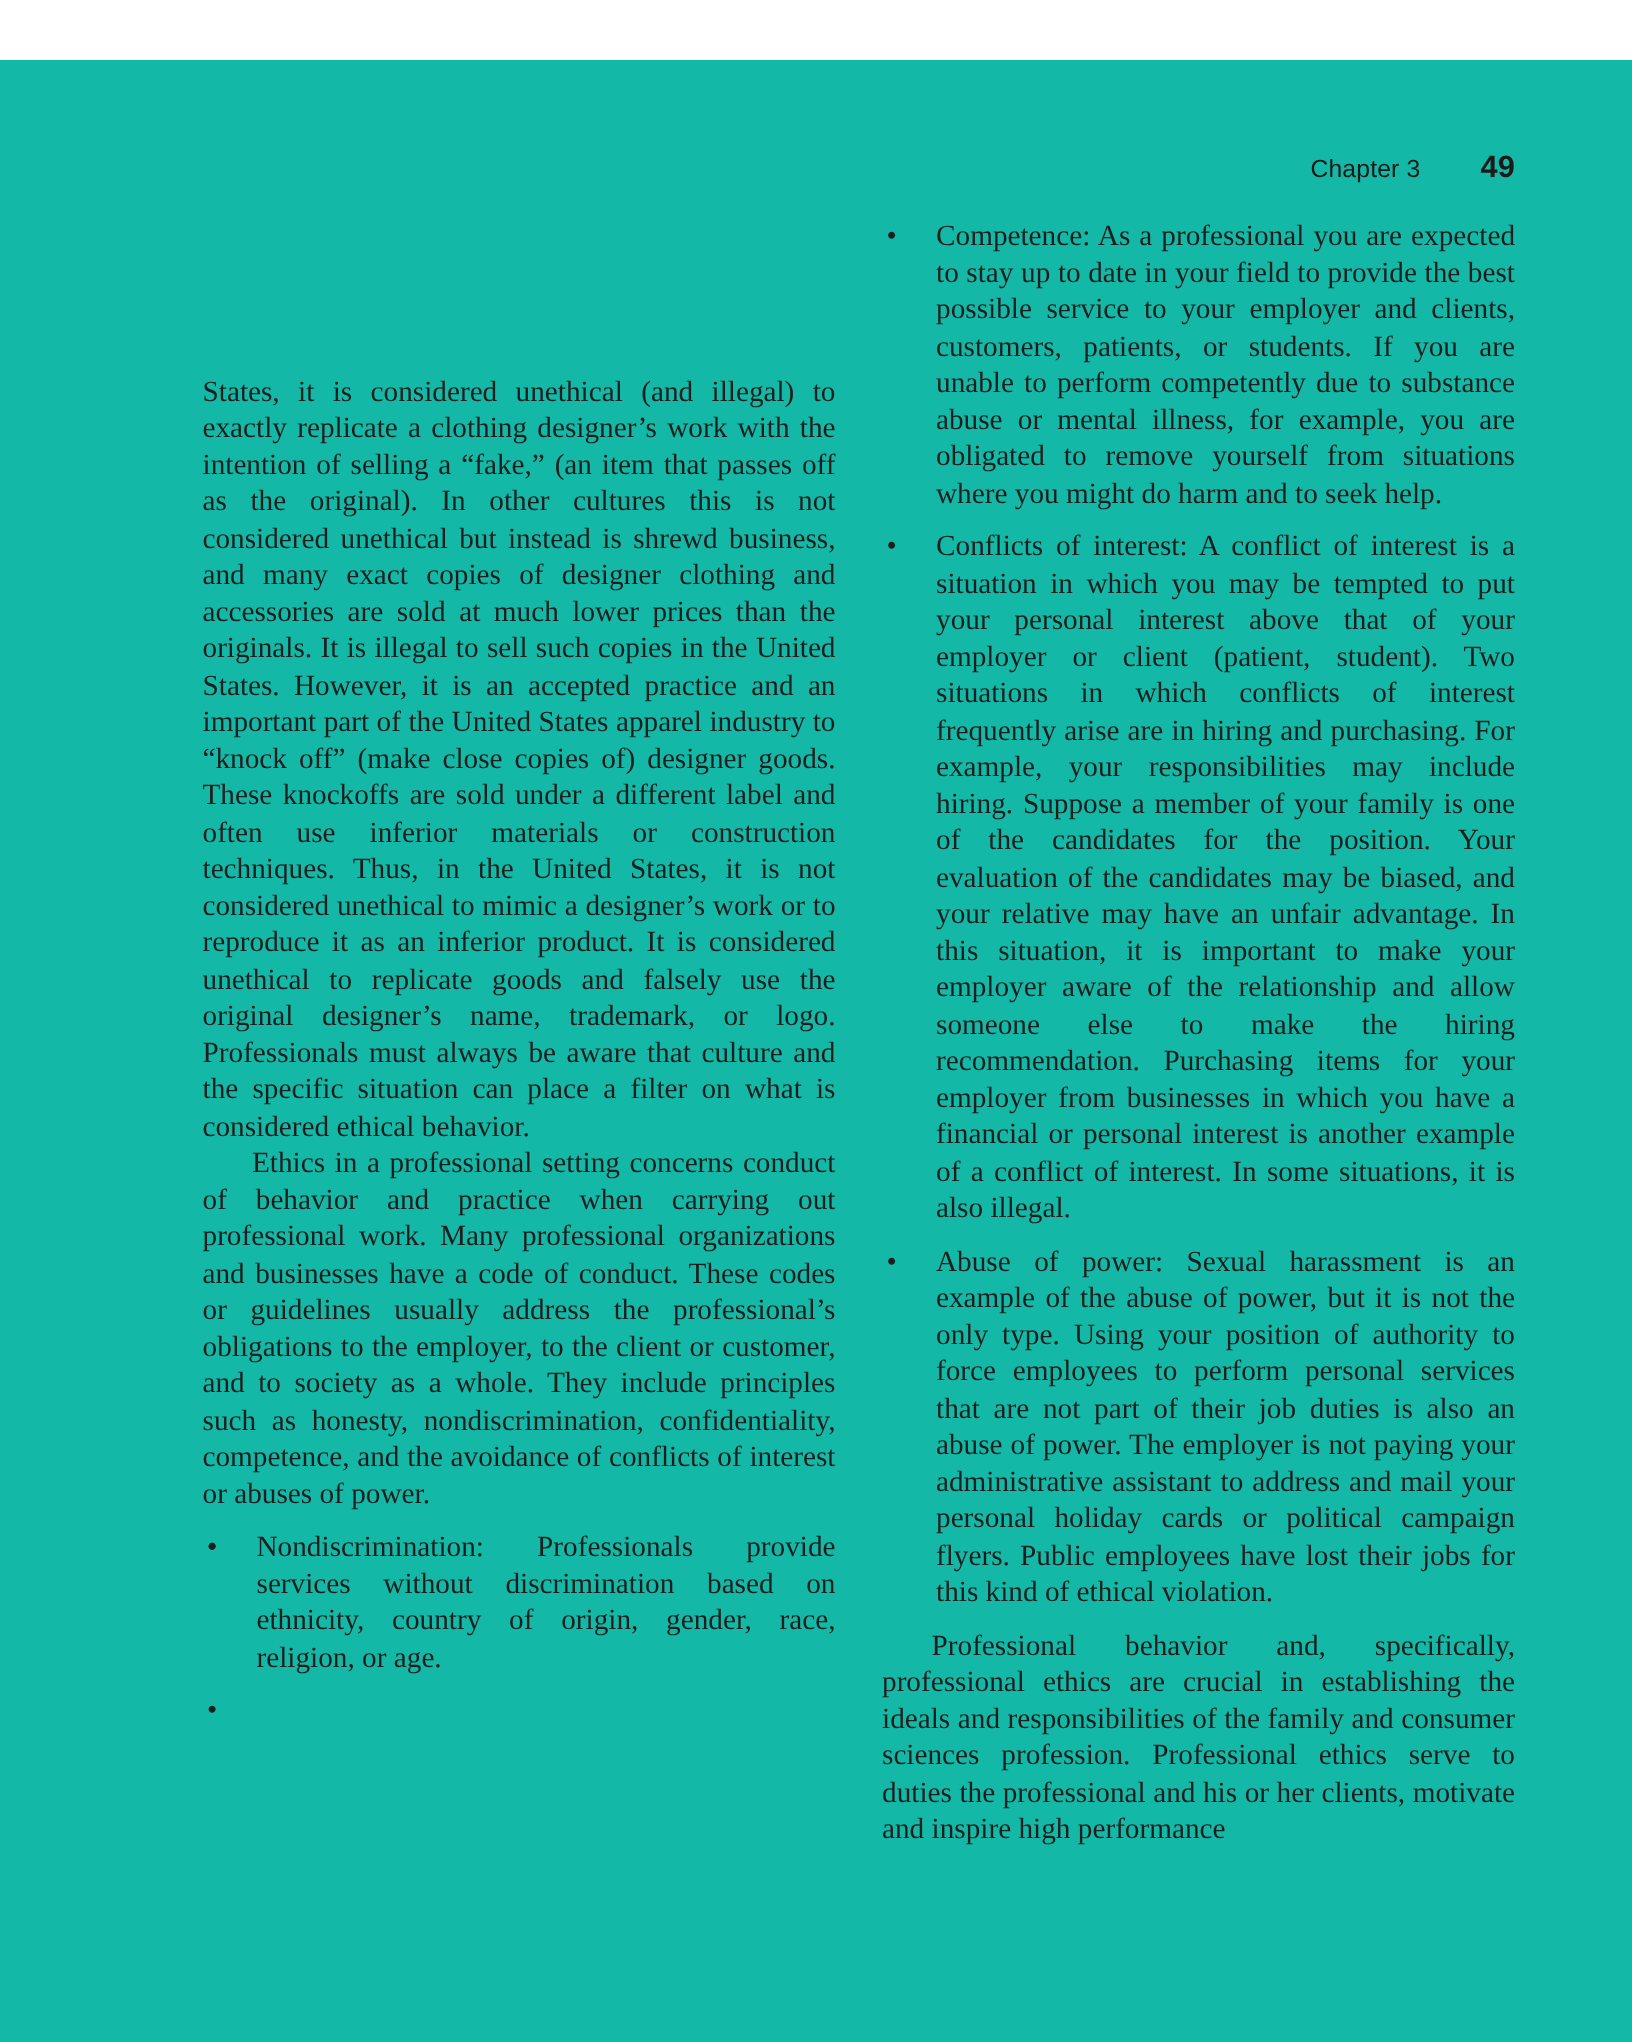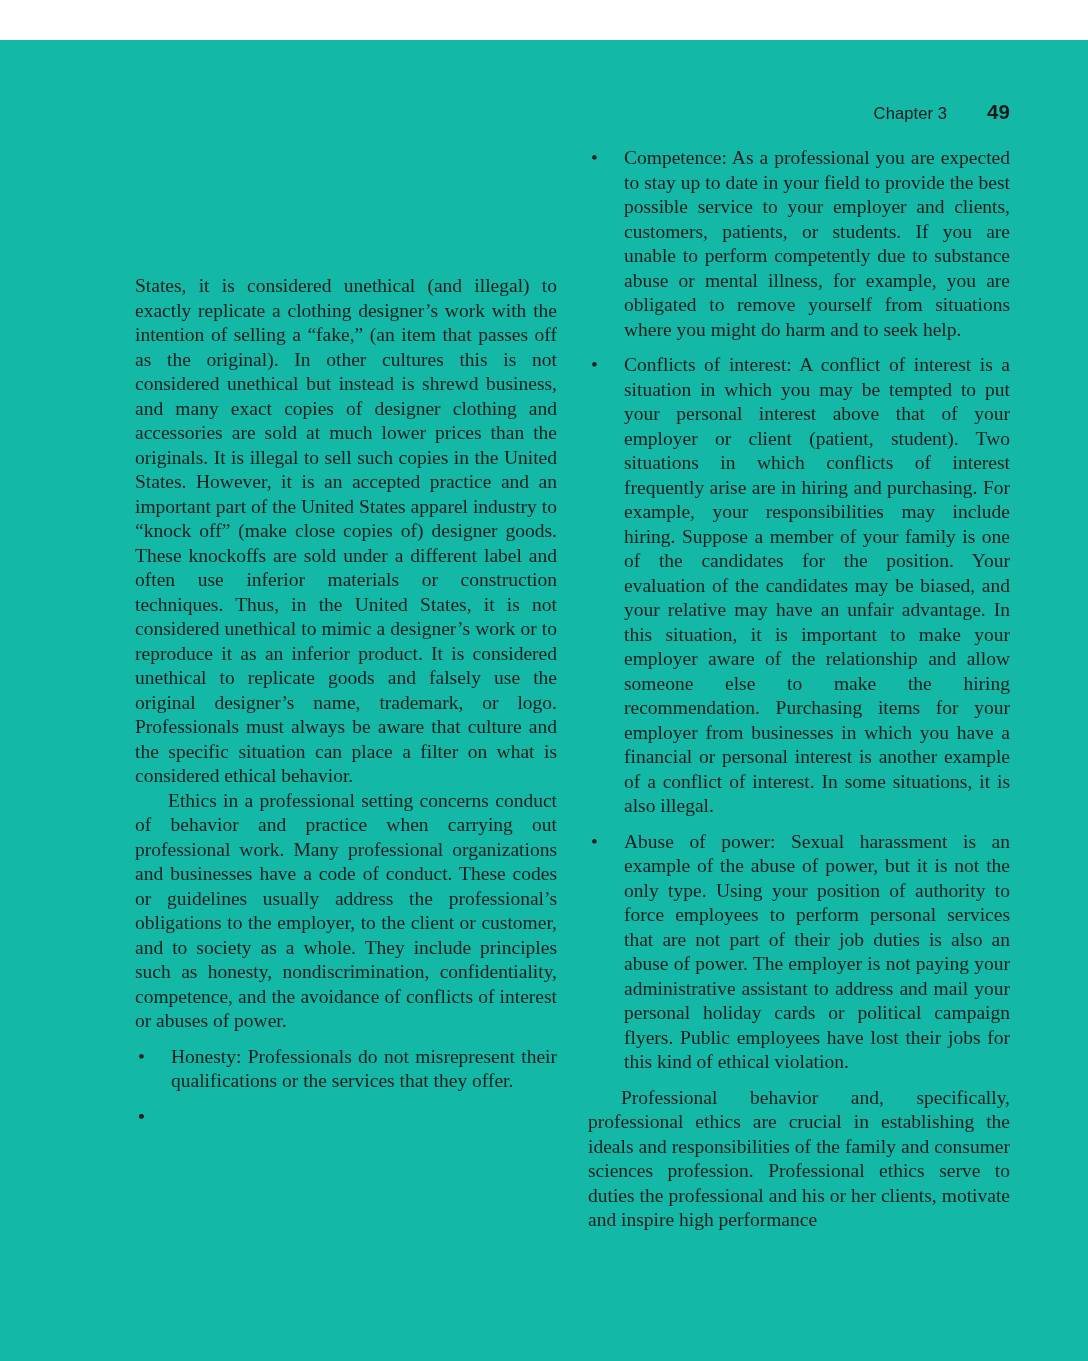--- a/index.html
+++ b/index.html
@@ -76,24 +76,24 @@
   </header>
 
   <main class="columns">
 
     <section class="col col-left">
       <p class="para">States, it is considered unethical (and illegal) to exactly replicate a clothing designer’s work with the intention of selling a “fake,” (an item that passes off as the original). In other cultures this is not considered unethical but instead is shrewd business, and many exact copies of designer clothing and accessories are sold at much lower prices than the originals. It is illegal to sell such copies in the United States. However, it is an accepted practice and an important part of the United States apparel industry to “knock off” (make close copies of) designer goods. These knockoffs are sold under a different label and often use inferior materials or construction techniques. Thus, in the United States, it is not considered unethical to mimic a designer’s work or to reproduce it as an inferior product. It is considered unethical to replicate goods and falsely use the original designer’s name, trademark, or logo. Professionals must always be aware that culture and the specific situation can place a filter on what is considered ethical behavior.</p>
       <p class="para indent">Ethics in a professional setting concerns conduct of behavior and practice when carrying out professional work. Many professional organizations and businesses have a code of conduct. These codes or guidelines usually address the professional’s obligations to the employer, to the client or customer, and to society as a whole. They include principles such as honesty, nondiscrimination, confidentiality, competence, and the avoidance of conflicts of interest or abuses of power.</p>
       <ul class="bullets">
         <li>
           <span class="dot">•</span>
-          <span class="btext">Honesty: Professionals do not misrepresent their qualifications or the services that they offer.</span>
         </li>
         <li>
           <span class="dot">•</span>
+          <span class="btext">Nondiscrimination: Professionals provide services without discrimination based on ethnicity, country of origin, gender, race, religion, or age.</span>
         </li>
         <li>
           <span class="dot">•</span>
         </li>
       </ul>
     </section>
 
     <section class="col col-right">
       <ul class="bullets">
         <li>

